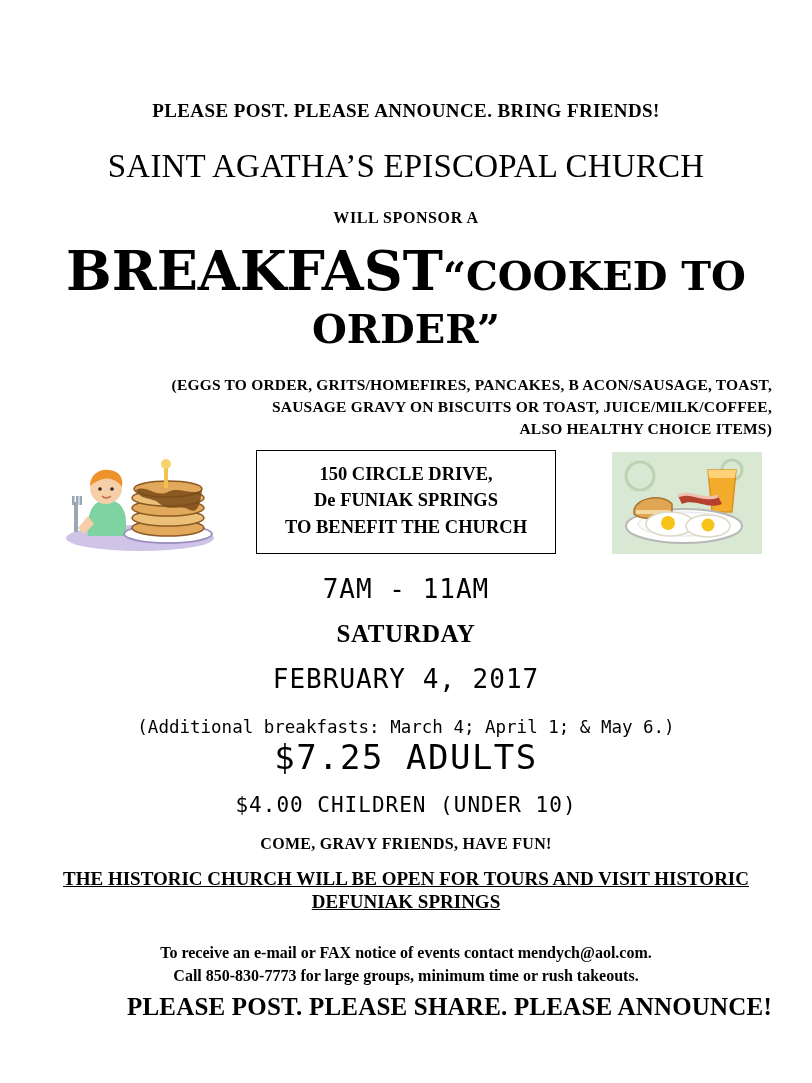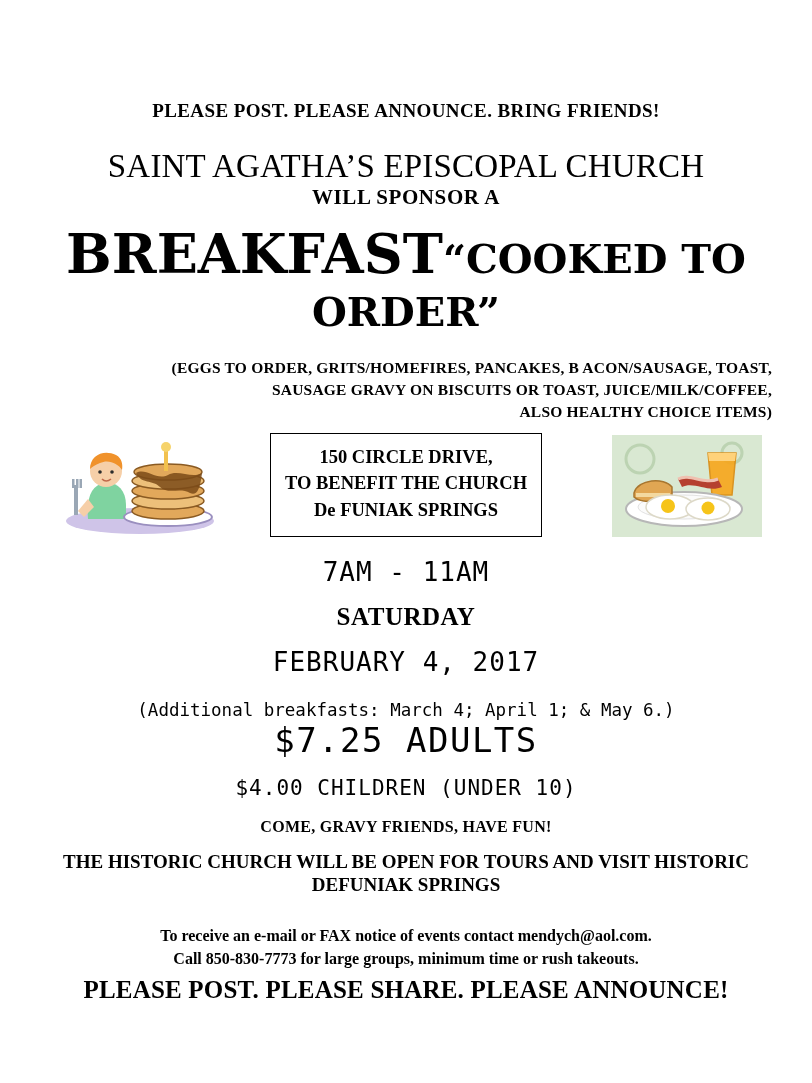--- a/index.html
+++ b/index.html
@@ -35,22 +35,23 @@
   .church-name {
     font-family: "Liberation Serif", serif;
     font-weight: normal;
     font-size: 33px;
     letter-spacing: 0.2px;
     margin-top: 26px;
   }
   .will-sponsor {
     font-family: "Liberation Serif", serif;
     font-weight: bold;
-    font-size: 21px;
+    font-size: 16px;
     letter-spacing: 0.6px;
+    margin-top: 24px;
   }
   .breakfast-block {
     margin-top: 12px;
     text-align: center;
     line-height: 1.22;
   }
   .breakfast-word {
     font-family: "DejaVu Serif", serif;
     font-weight: bold;
     font-size: 54px;
@@ -73,21 +74,21 @@
   .mid-row {
     position: relative;
     margin-top: 10px;
     height: 108px;
   }
   .address-box {
     position: absolute;
     left: 50%;
     transform: translateX(-50%);
     top: 0;
-    width: 272px;
+    width: 300px;
     border: 1.5px solid #000;
     padding: 10px 6px 12px 6px;
     text-align: center;
     font-family: "Liberation Serif", serif;
     font-weight: bold;
     font-size: 18.5px;
     line-height: 1.45;
     background: #fff;
     box-sizing: border-box;
   }
@@ -146,34 +147,36 @@
     font-size: 16px;
     letter-spacing: 0.3px;
     margin-top: 18px;
   }
   .historic {
     font-family: "Liberation Serif", serif;
     font-weight: bold;
     font-size: 19px;
     line-height: 1.25;
     margin-top: 14px;
+    text-decoration: underline;
   }
   .contact {
     font-family: "Liberation Serif", serif;
     font-weight: bold;
     font-size: 16px;
     line-height: 1.4;
     margin-top: 28px;
   }
   .final {
     font-family: "Liberation Serif", serif;
     font-weight: bold;
     font-size: 25px;
     margin-top: 6px;
     letter-spacing: 0.2px;
+    text-align: right;
   }
 </style>
 </head>
 <body>
 
 <div class="page">
 
   <div class="line post-announce">PLEASE POST.  PLEASE ANNOUNCE.  BRING FRIENDS!</div>
 
   <div class="line church-name">SAINT AGATHA’S EPISCOPAL CHURCH</div>
@@ -224,22 +227,22 @@
           <ellipse cx="108" cy="37" rx="34" ry="8" fill="#e2a85b" stroke="#8a5a22" stroke-width="1.5"></ellipse>
           <path d="M76 38 C82 50 92 44 100 52 C108 60 120 52 130 58 C136 61 140 56 142 38 C132 44 118 34 108 40 C96 46 86 32 76 38 Z" fill="#7a4a18" opacity="0.85"></path>
         </g>
         <rect x="104" y="14" width="4" height="22" fill="#f2c14e"></rect>
         <circle cx="106" cy="12" r="5" fill="#f6d36b"></circle>
       </svg>
     </div>
 
     <div class="address-box">
       <div>150 CIRCLE DRIVE,</div>
+      <div>De FUNIAK SPRINGS</div>
       <div>TO BENEFIT THE CHURCH</div>
-      <div>De FUNIAK SPRINGS</div>
     </div>
 
     <div class="art-right">
       <svg width="150" height="102" viewBox="0 0 150 102">
         <rect x="0" y="0" width="150" height="102" fill="#d9e8d2"></rect>
         <circle cx="28" cy="24" r="14" fill="none" stroke="#bcd3b2" stroke-width="3"></circle>
         <circle cx="120" cy="18" r="10" fill="none" stroke="#bcd3b2" stroke-width="3"></circle>
 
         <path d="M96 18 L124 18 L120 60 L100 60 Z" fill="#f7a61b" opacity="0.9" stroke="#d98a10" stroke-width="1.5"></path>
         <path d="M96 18 L124 18 L123 26 L97 26 Z" fill="#ffd27a"></path>

